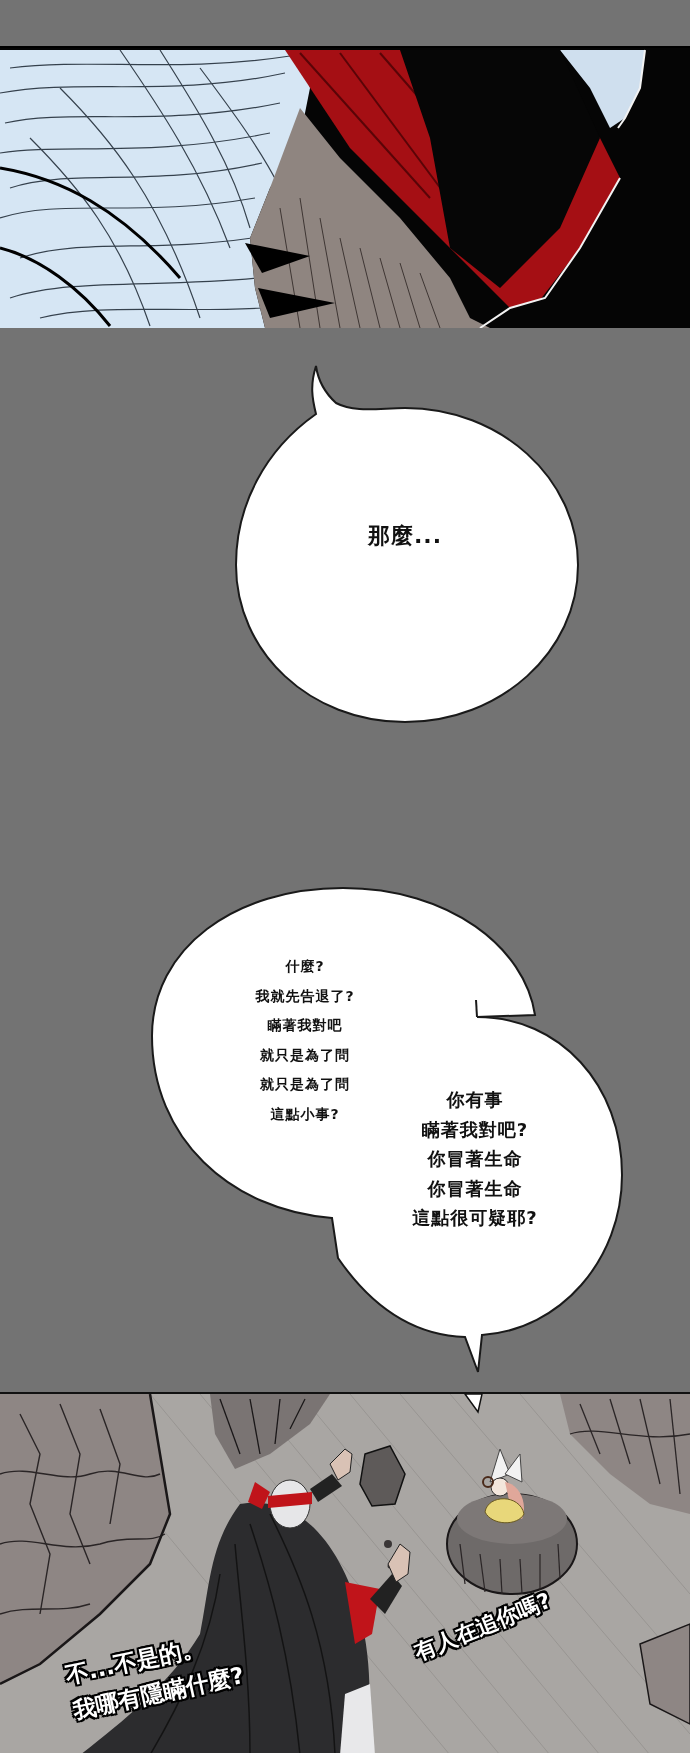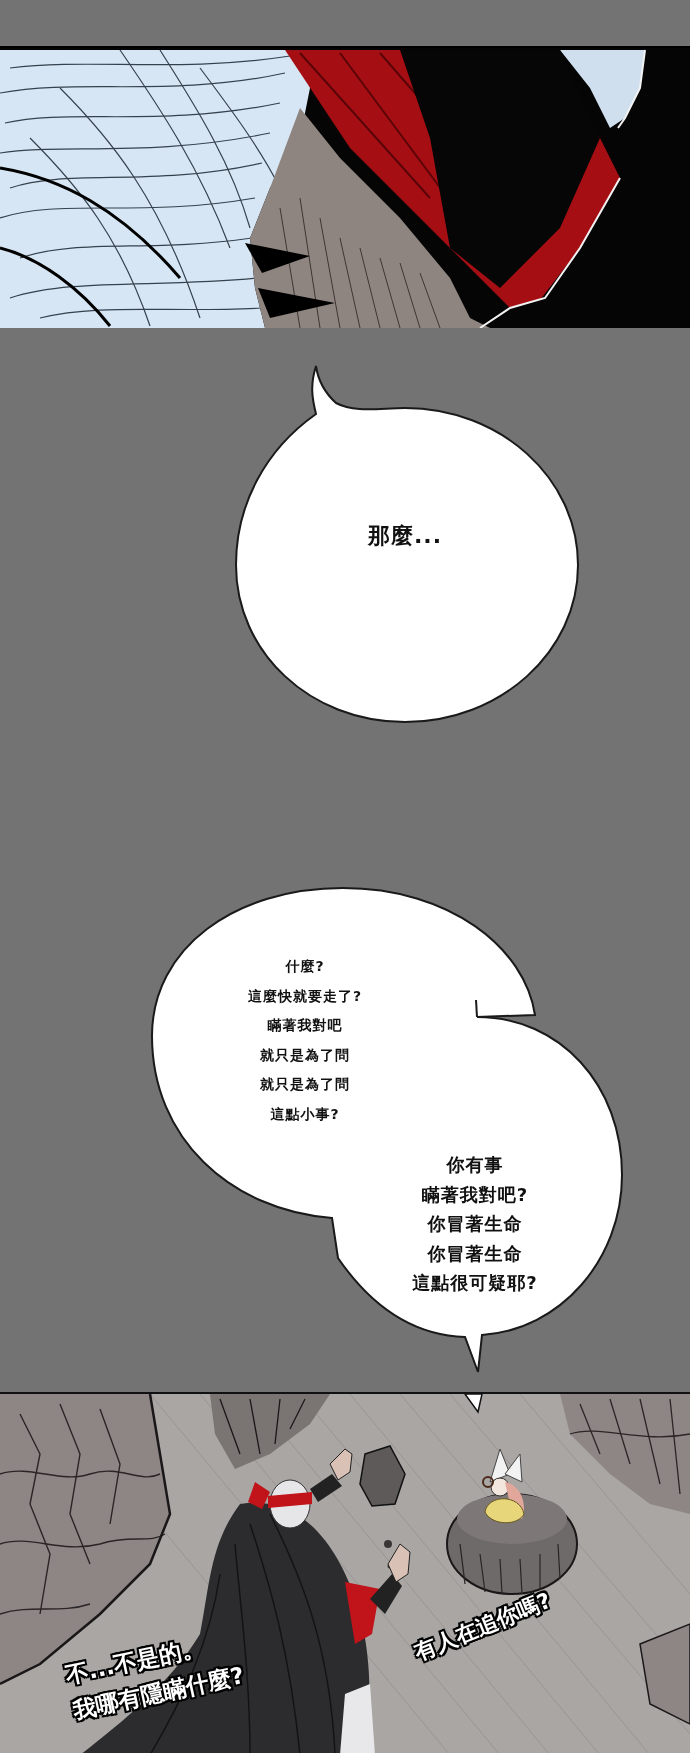--- a/index.html
+++ b/index.html
@@ -13,21 +13,21 @@
   .panel1 svg { display: block; }
 
   
   .bubble-layer { position: absolute; left: 0; top: 0; width: 690px; height: 1753px; pointer-events: none; }
   .bubble-text { position: absolute; text-align: center; color: #111; font-weight: bold;
                  font-family: "DejaVu Sans", sans-serif; letter-spacing: 1px; }
   .bubble-text .line { display: block; }
 
   .b1-text { left: 270px; top: 518px; width: 270px; font-size: 22px; line-height: 35px; }
   .b2-text { left: 185px; top: 940px; width: 240px; font-size: 14px; line-height: 29.5px; margin-top: 12px; }
-  .b3-text { left: 365px; top: 1150px; width: 220px; font-size: 18px; line-height: 29.5px; }
+  .b3-text { left: 365px; top: 1085px; width: 220px; font-size: 18px; line-height: 29.5px; }
 
   
   .panel3 { position: absolute; left: 0; top: 1392px; width: 690px; height: 361px;
             background: #a9a6a3; border-top: 2px solid #111; overflow: hidden; }
   .panel3 svg { display: block; }
 
   .sfx { position: absolute; color: #fff; font-weight: bold;
          font-family: "DejaVu Sans", sans-serif;
          text-shadow: -2px -2px 0 #000, 2px -2px 0 #000, -2px 2px 0 #000, 2px 2px 0 #000,
                       0 2px 0 #000, 0 -2px 0 #000, 2px 0 0 #000, -2px 0 0 #000; }
@@ -121,21 +121,21 @@
       <path d="M477,1017 L476,1000" stroke="#1a1a1a" stroke-width="2" fill="none"></path>
     </g>
   </svg>
 
   <div class="bubble-text b1-text">
     <span class="line">那麼...</span>
   </div>
 
   <div class="bubble-text b2-text">
     <span class="line">什麼?</span>
-    <span class="line">這麼快就要走了?</span>
+    <span class="line">我就先告退了?</span>
     <span class="line">瞞著我對吧</span>
     <span class="line">就只是為了問</span>
     <span class="line">就只是為了問</span>
     <span class="line">這點小事?</span>
   </div>
 
   <div class="bubble-text b3-text">
     <span class="line">你有事</span>
     <span class="line">瞞著我對吧?</span>
     <span class="line">你冒著生命</span>

